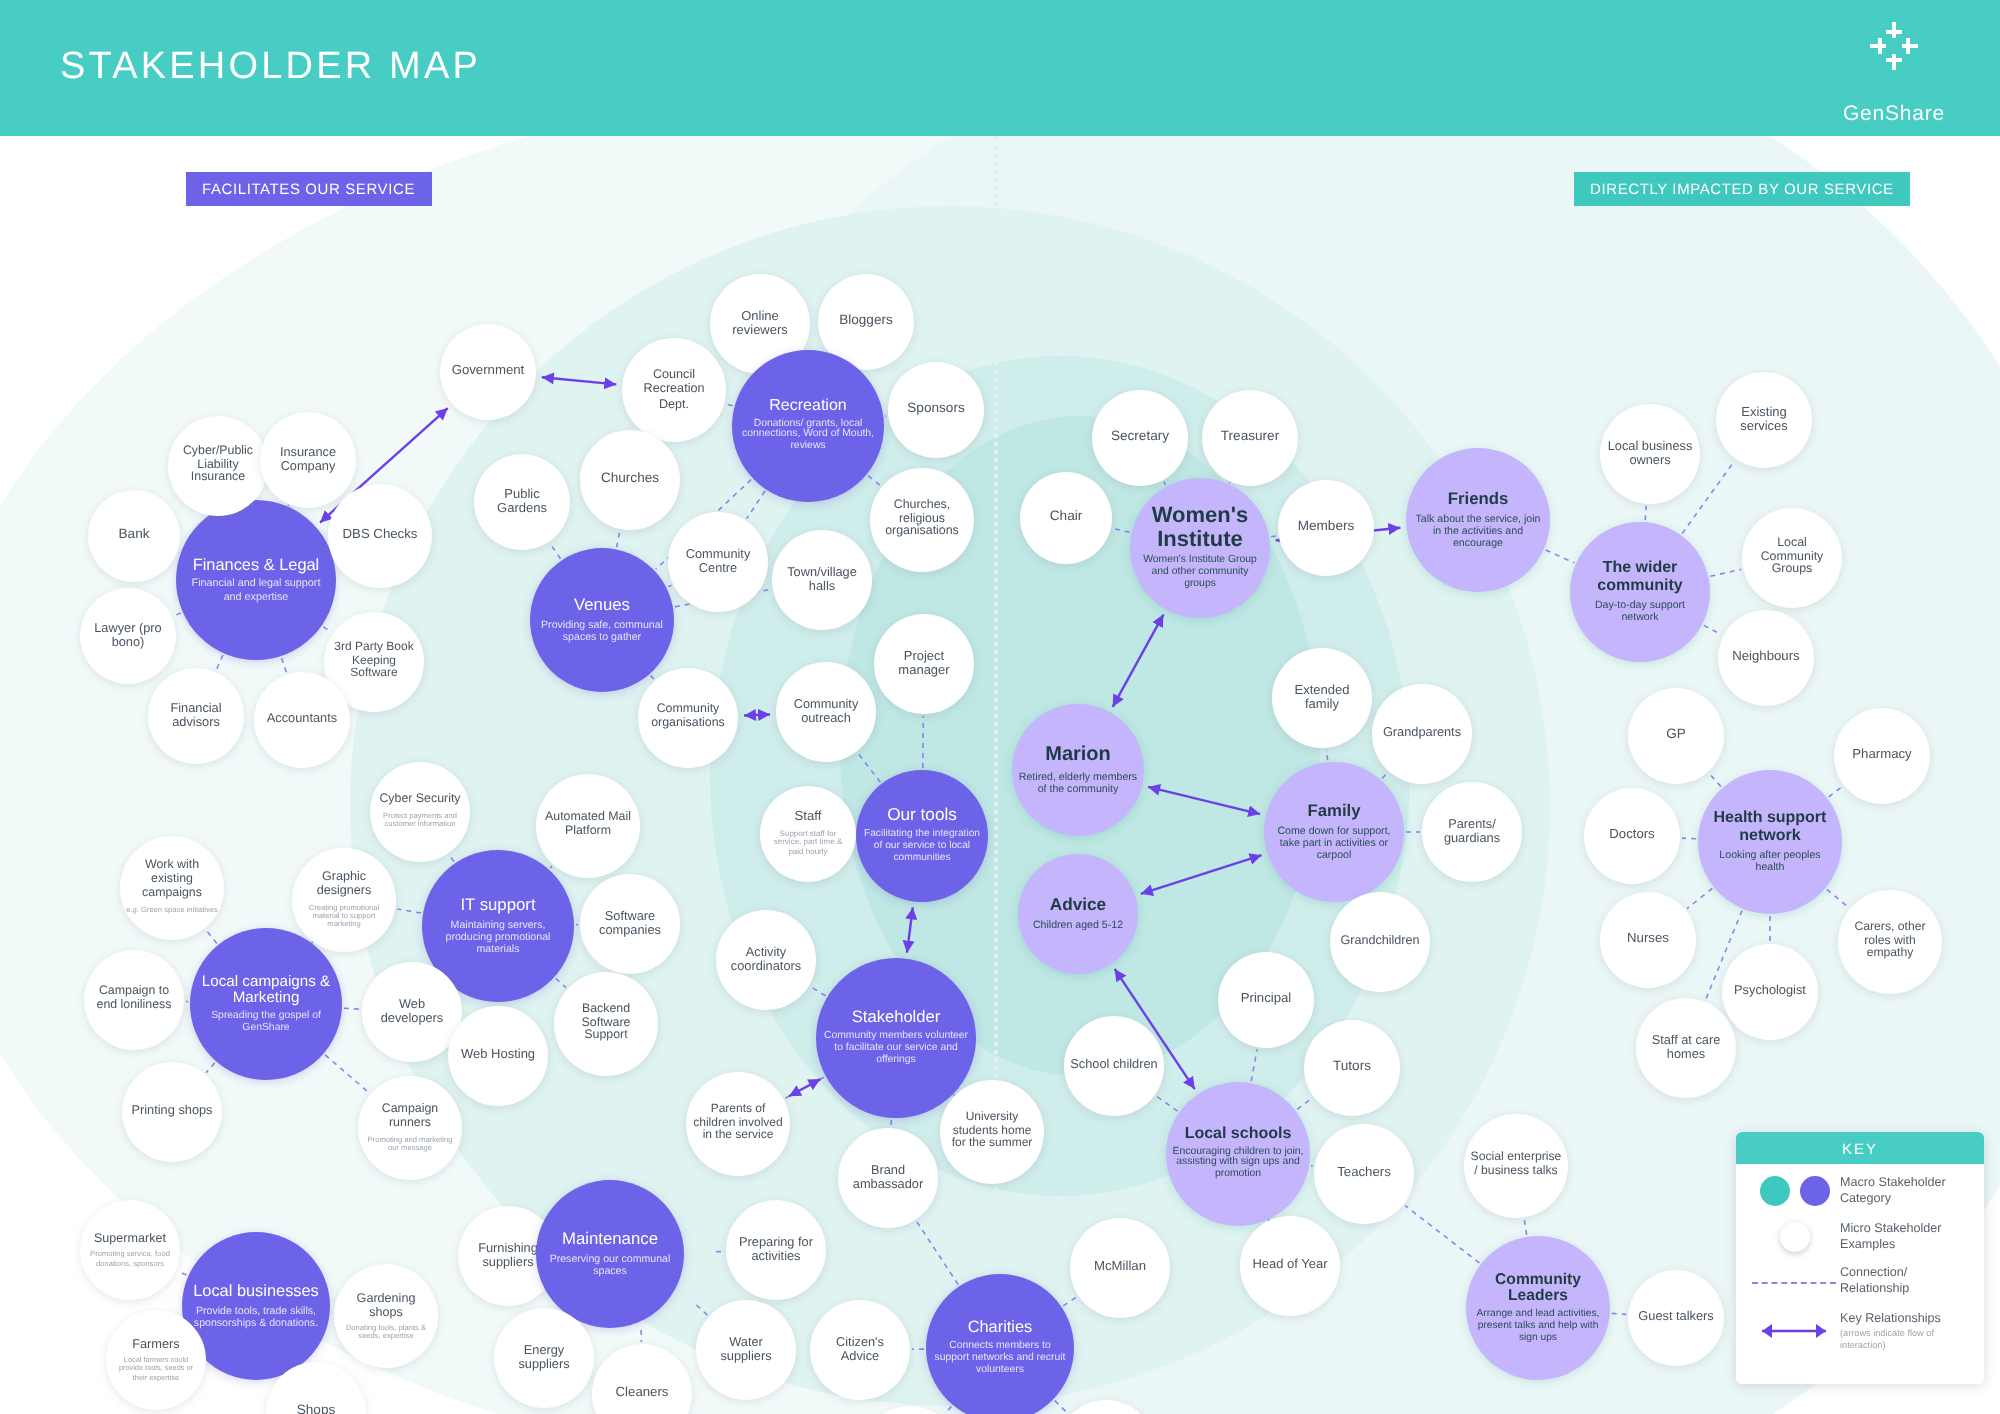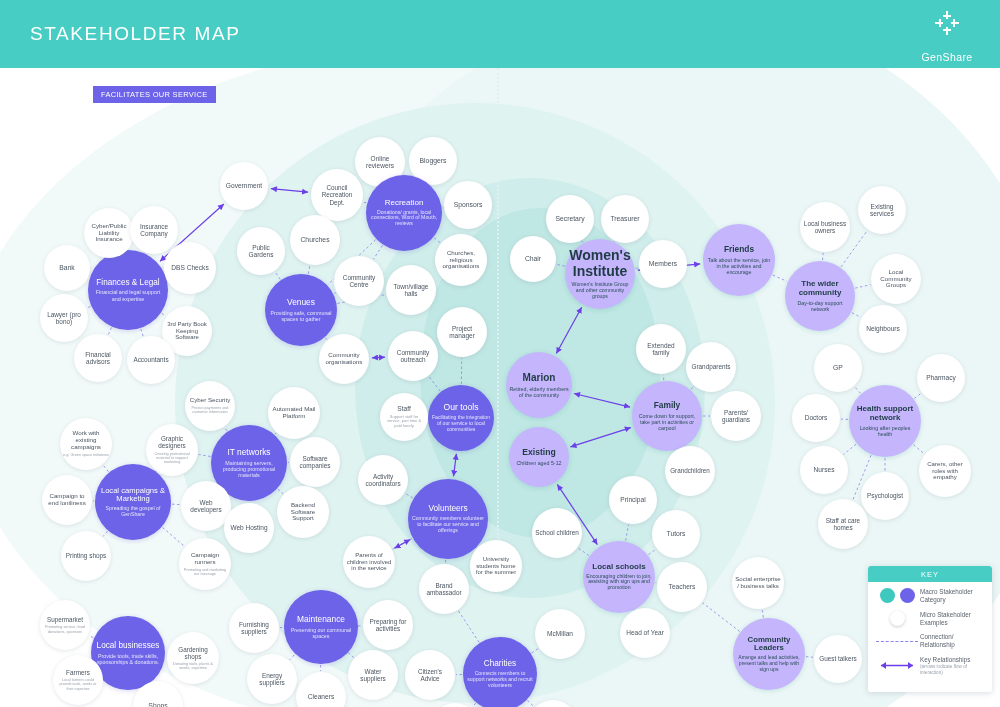--- a/index.html
+++ b/index.html
@@ -342,54 +342,54 @@
           <div class="d" style="font-size: 5.1px;">Facilitating the integration of our service to local communities</div>
         </div>
         <div class="node micro" style="left: 380px; top: 325px; width: 48px; height: 48px;">
           <div class="t" style="font-size: 6.6px;">Staff</div>
           <div class="d" style="font-size: 4px;">Support staff for service, part time &amp; paid hourly</div>
         </div>
         <div class="node micro" style="left: 358px; top: 387px; width: 50px; height: 50px;">
           <div class="t" style="font-size: 6.4px;">Activity coordinators</div>
         </div>
         <div class="node macro-purple" style="left: 408px; top: 411px; width: 80px; height: 80px;">
-          <div class="t" style="font-size: 8.3px;">Volunteers</div>
+          <div class="t" style="font-size: 8.3px;">Stakeholder</div>
           <div class="d" style="font-size: 5.2px;">Community members volunteer to facilitate our service and offerings</div>
         </div>
         <div class="node micro" style="left: 343px; top: 468px; width: 52px; height: 52px;">
           <div class="t" style="font-size: 6px;">Parents of children involved in the service</div>
         </div>
         <div class="node micro" style="left: 470px; top: 472px; width: 52px; height: 52px;">
           <div class="t" style="font-size: 6px;">University students home for the summer</div>
         </div>
         <div class="node micro" style="left: 419px; top: 496px; width: 50px; height: 50px;">
           <div class="t" style="font-size: 6.4px;">Brand ambassador</div>
         </div>
         <div class="node micro" style="left: 363px; top: 532px; width: 50px; height: 50px;">
           <div class="t" style="font-size: 6.4px;">Preparing for activities</div>
         </div>
         <div class="node macro-teal" style="left: 506px; top: 284px; width: 66px; height: 66px;">
           <div class="t" style="font-size: 10px;">Marion</div>
           <div class="d" style="font-size: 5.3px;">Retired, elderly members of the community</div>
         </div>
         <div class="node macro-teal" style="left: 509px; top: 359px; width: 60px; height: 60px;">
-          <div class="t" style="font-size: 8.6px;">Existing</div>
+          <div class="t" style="font-size: 8.6px;">Advice</div>
           <div class="d" style="font-size: 5.3px;">Children aged 5-12</div>
         </div>
         <div class="node micro" style="left: 546px; top: 127px; width: 48px; height: 48px;">
           <div class="t" style="font-size: 6.8px;">Secretary</div>
         </div>
         <div class="node micro" style="left: 601px; top: 127px; width: 48px; height: 48px;">
           <div class="t" style="font-size: 6.8px;">Treasurer</div>
         </div>
         <div class="node micro" style="left: 510px; top: 168px; width: 46px; height: 46px;">
           <div class="t" style="font-size: 6.8px;">Chair</div>
         </div>
         <div class="node macro-teal" style="left: 565px; top: 171px; width: 70px; height: 70px;">
-          <div class="t" style="font-size: 14px; text-align: center;">Women's Institute</div>
+          <div class="t" style="font-size: 11px; text-align: center;">Women's Institute</div>
           <div class="d" style="font-size: 5.2px;">Women's Institute Group and other community groups</div>
         </div>
         <div class="node micro" style="left: 639px; top: 172px; width: 48px; height: 48px;">
           <div class="t" style="font-size: 6.8px;">Members</div>
         </div>
         <div class="node macro-teal" style="left: 703px; top: 156px; width: 72px; height: 72px;">
           <div class="t" style="font-size: 8.4px;">Friends</div>
           <div class="d" style="font-size: 5.3px;">Talk about the service, join in the activities and encourage</div>
         </div>
         <div class="node micro" style="left: 800px; top: 134px; width: 50px; height: 50px;">
@@ -454,21 +454,21 @@
           <div class="d" style="font-size: 3.8px;">Protect payments and customer information</div>
         </div>
         <div class="node micro" style="left: 268px; top: 319px; width: 52px; height: 52px;">
           <div class="t" style="font-size: 6.2px;">Automated Mail Platform</div>
         </div>
         <div class="node micro" style="left: 146px; top: 356px; width: 52px; height: 52px;">
           <div class="t" style="font-size: 6.3px;">Graphic designers</div>
           <div class="d" style="font-size: 3.8px;">Creating promotional material to support marketing</div>
         </div>
         <div class="node macro-purple" style="left: 211px; top: 357px; width: 76px; height: 76px;">
-          <div class="t" style="font-size: 8.4px;">IT networks</div>
+          <div class="t" style="font-size: 8.4px;">IT support</div>
           <div class="d" style="font-size: 5.3px;">Maintaining servers, producing promotional materials</div>
         </div>
         <div class="node micro" style="left: 290px; top: 369px; width: 50px; height: 50px;">
           <div class="t" style="font-size: 6.4px;">Software companies</div>
         </div>
         <div class="node micro" style="left: 181px; top: 413px; width: 50px; height: 50px;">
           <div class="t" style="font-size: 6.4px;">Web developers</div>
         </div>
         <div class="node micro" style="left: 224px; top: 435px; width: 50px; height: 50px;">
           <div class="t" style="font-size: 6.5px;">Web Hosting</div>
@@ -509,21 +509,21 @@
         <div class="node micro" style="left: 167px; top: 564px; width: 52px; height: 52px;">
           <div class="t" style="font-size: 6.3px;">Gardening shops</div>
           <div class="d" style="font-size: 3.8px;">Donating tools, plants &amp; seeds, expertise</div>
         </div>
         <div class="node micro" style="left: 133px; top: 613px; width: 50px; height: 50px;">
           <div class="t" style="font-size: 6.8px;">Shops</div>
         </div>
         <div class="node micro" style="left: 229px; top: 535px; width: 50px; height: 50px;">
           <div class="t" style="font-size: 6.4px;">Furnishing suppliers</div>
         </div>
-        <div class="node macro-purple" style="left: 284px; top: 522px; width: 74px; height: 74px;">
+        <div class="node macro-purple" style="left: 268px; top: 522px; width: 74px; height: 74px;">
           <div class="t" style="font-size: 8.4px;">Maintenance</div>
           <div class="d" style="font-size: 5.3px;">Preserving our communal spaces</div>
         </div>
         <div class="node micro" style="left: 247px; top: 586px; width: 50px; height: 50px;">
           <div class="t" style="font-size: 6.4px;">Energy suppliers</div>
         </div>
         <div class="node micro" style="left: 296px; top: 604px; width: 50px; height: 50px;">
           <div class="t" style="font-size: 6.6px;">Cleaners</div>
         </div>
         <div class="node micro" style="left: 348px; top: 582px; width: 50px; height: 50px;">
@@ -567,20 +567,21 @@
           <div class="t" style="font-size: 7.8px;">Community Leaders</div>
           <div class="d" style="font-size: 5.1px;">Arrange and lead activities, present talks and help with sign ups</div>
         </div>
         <div class="node micro" style="left: 814px; top: 567px; width: 48px; height: 48px;">
           <div class="t" style="font-size: 6.4px;">Guest talkers</div>
         </div>
       </div>
   </div>
 
   <div class="badge badge-left">FACILITATES OUR SERVICE</div>
+  <div class="badge badge-right">DIRECTLY IMPACTED BY OUR SERVICE</div>
 
   <div class="legend">
     <div class="legend-head">KEY</div>
     <div class="legend-rows" id="legend-rows">
         <div class="legend-row">
           <div class="legend-sym">
             <span class="dot-teal"></span>
             <span class="dot-purple"></span>
           </div>
           <div class="legend-txt"><span>Macro Stakeholder Category</span></div>

